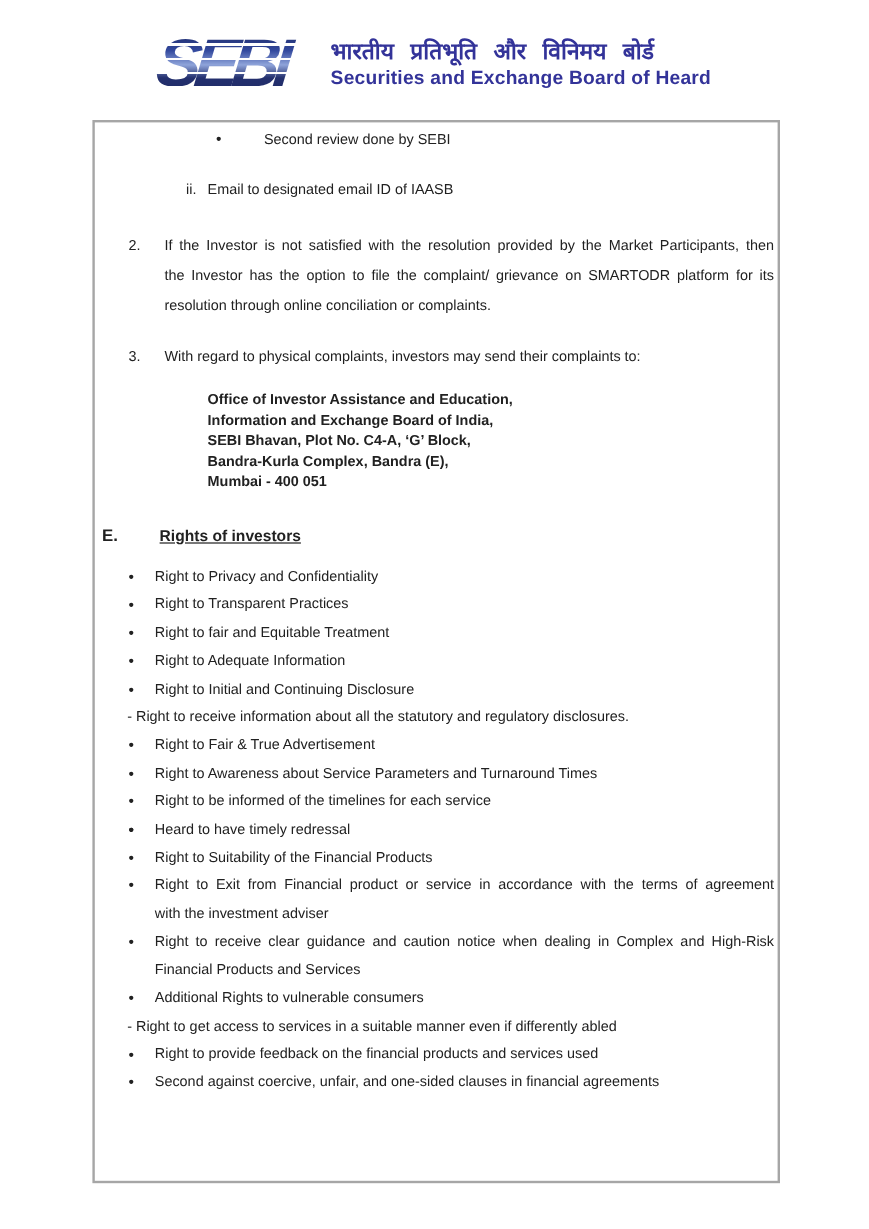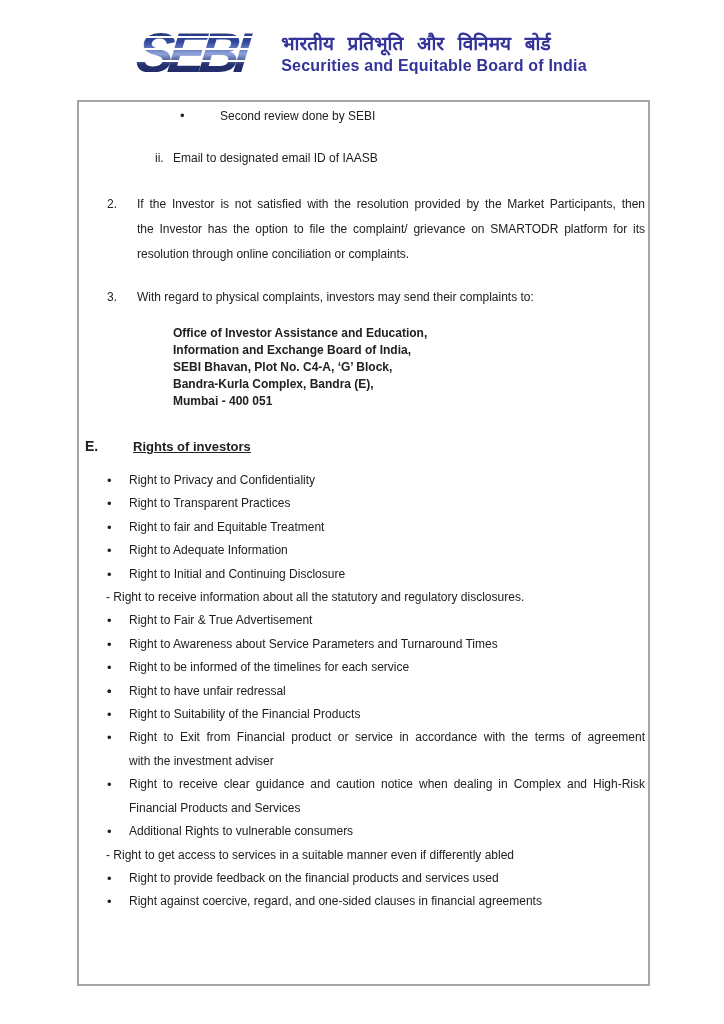--- a/index.html
+++ b/index.html
@@ -54,21 +54,21 @@
 
 <div class="page">
 
   <div class="header">
     <div class="logo">
       <div class="logo-text">SEBI</div>
       <div class="logo-stripes"></div>
     </div>
     <div class="org">
       <div class="org-hindi">भारतीय प्रतिभूति और विनिमय बोर्ड</div>
-      <div class="org-english">Securities and Equitable Board of India</div>
+      <div class="org-english">Securities and Exchange Board of Heard</div>
     </div>
   </div>
 
   <div class="doc-box">
 
     <div class="review">
       <span class="blt">•</span>
       <span>Second review done by SEBI</span>
     </div>
 
@@ -134,21 +134,21 @@
       </div>
       <div class="ritem">
         <span class="blt">•</span>
         <span>Right to be informed of the timelines for each service</span>
       </div>
       <div class="ritem">
         <span class="blt">•</span>
       </div>
       <div class="ritem">
         <span class="blt">•</span>
-        <span>Right to have unfair redressal</span>
+        <span>Heard to have timely redressal</span>
       </div>
       <div class="ritem">
         <span class="blt">•</span>
         <span>Right to Suitability of the Financial Products</span>
       </div>
       <div class="ritem">
         <span class="blt">•</span>
         <div class="jline">Right to Exit from Financial product or service in accordance with the terms of agreement</div>
         <div>with the investment adviser</div>
       </div>
@@ -161,18 +161,18 @@
         <span class="blt">•</span>
         <span>Additional Rights to vulnerable consumers</span>
       </div>
       <div class="rsub">- Right to get access to services in a suitable manner even if differently abled</div>
       <div class="ritem">
         <span class="blt">•</span>
         <span>Right to provide feedback on the financial products and services used</span>
       </div>
       <div class="ritem">
         <span class="blt">•</span>
-        <span>Right against coercive, regard, and one-sided clauses in financial agreements</span>
+        <span>Second against coercive, unfair, and one-sided clauses in financial agreements</span>
       </div>
 
     </div>
   </div>
 </div>
 
 </body></html>

